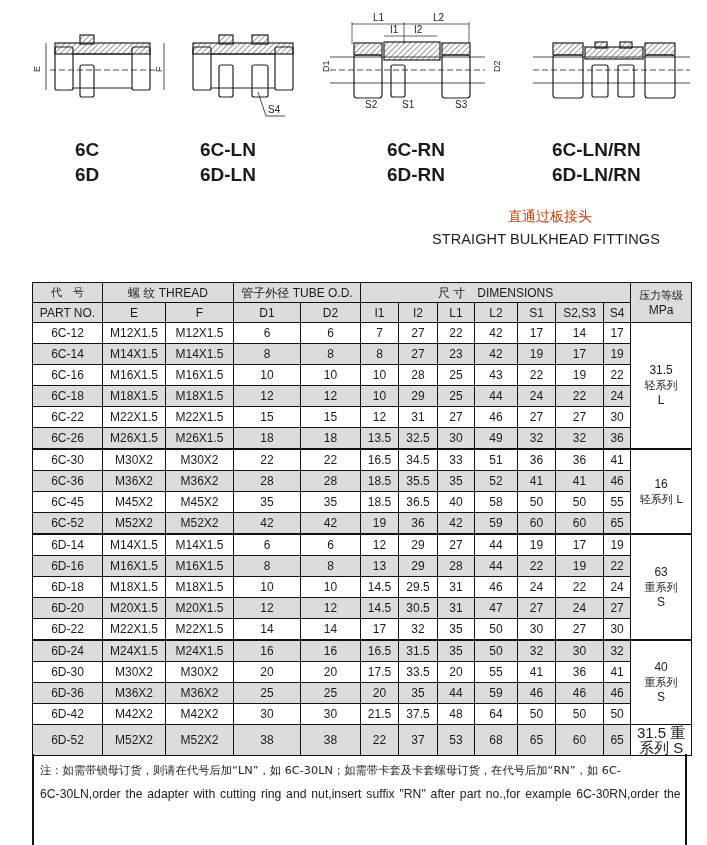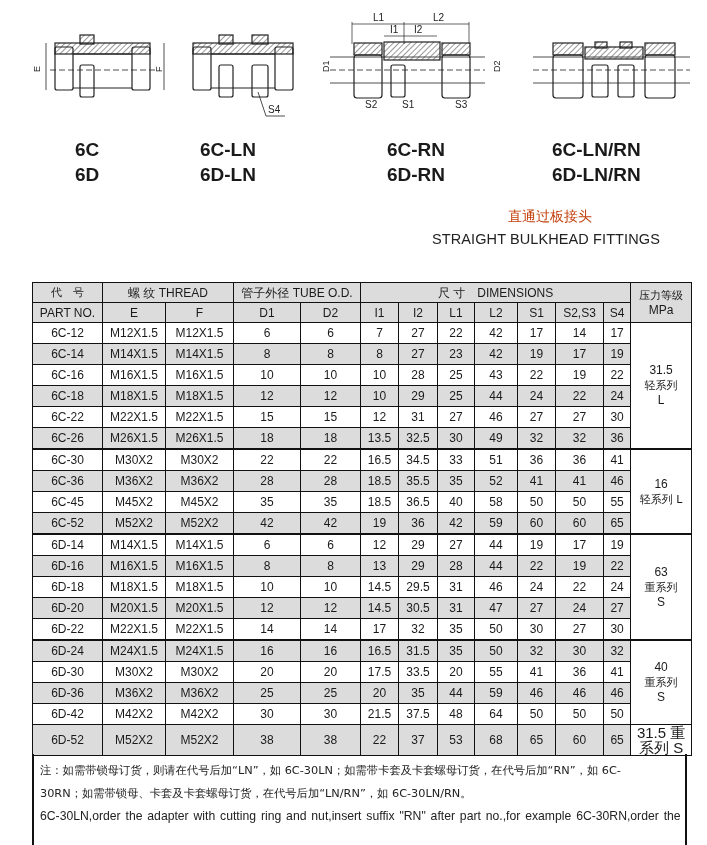--- a/index.html
+++ b/index.html
@@ -471,15 +471,14 @@
             <div class="cn"></div>
             <div></div>
           </td>
         </tr>
       </tbody>
   </table>
 </div>
 
 <div class="note">
   <p class="cn-line">注：如需带锁母订货，则请在代号后加“LN”，如 6C-30LN；如需带卡套及卡套螺母订货，在代号后加“RN”，如 6C-</p>
-  <p class="cn-line">30RN；如需带锁母、卡套及卡套螺母订货，在代号后加“LN/RN”，如 6C-30LN/RN。</p>
   <p style="word-spacing:1.5px;">6C-30LN,order the adapter with cutting ring and nut,insert suffix "RN" after part no.,for example 6C-30RN,order the</p>
 </div>
 
 </body></html>

